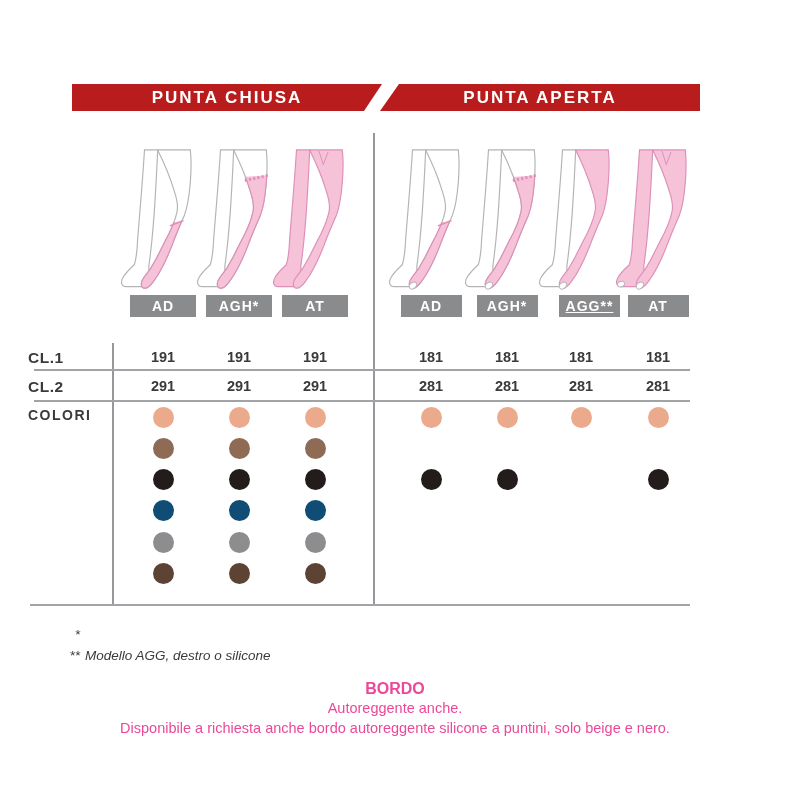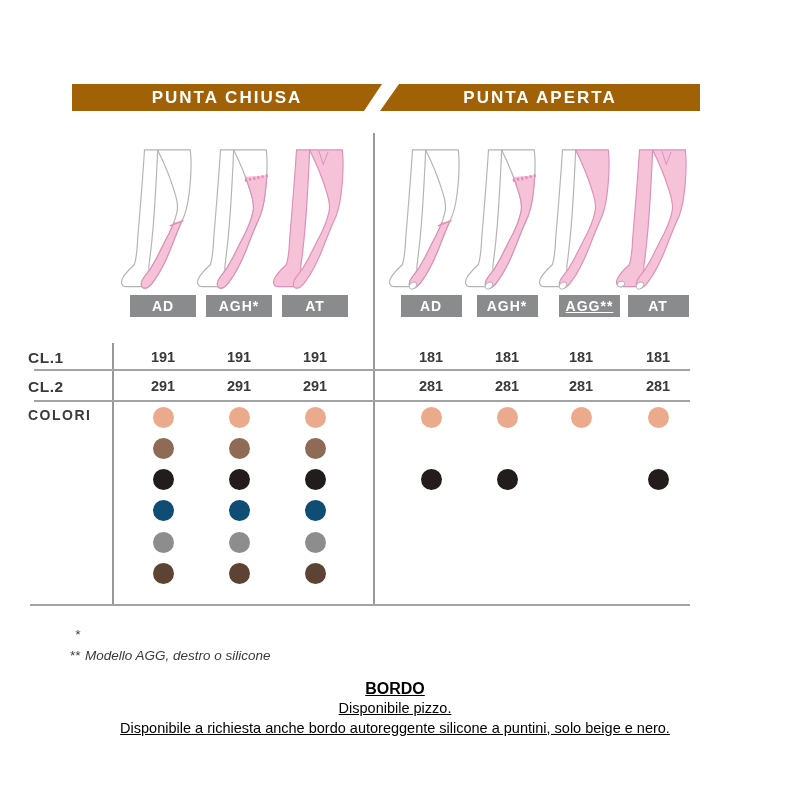--- a/index.html
+++ b/index.html
@@ -1,33 +1,33 @@
 <!DOCTYPE html>
 <html><head>
 <meta charset="utf-8">
 <style>
   html,body{margin:0;padding:0;background:#fff;}
   .canvas{position:relative;width:800px;height:800px;background:#ffffff;overflow:hidden;
           font-family:"Liberation Sans",sans-serif;color:#3a3a3c;}
   .abs{position:absolute;}
-  .banner{height:27px;background:#a16207;color:#ffffff;font-weight:bold;font-size:17px;
+  .banner{height:27px;background:#b91c1c;color:#ffffff;font-weight:bold;font-size:17px;
           letter-spacing:2px;line-height:27px;text-align:center;}
   .banner-l{left:72px;top:84px;width:310px;clip-path:polygon(0 0,100% 0,calc(100% - 18px) 100%,0 100%);}
   .banner-r{left:380px;top:84px;width:320px;clip-path:polygon(19px 0,100% 0,100% 100%,0 100%);}
   .badge{height:22px;background:#8a8b8d;color:#ffffff;font-weight:bold;font-size:14px;
          letter-spacing:1px;line-height:22px;text-align:center;}
   .code{width:60px;text-align:center;font-weight:bold;font-size:14.5px;color:#3a3a3c;}
   .rowlabel{width:78px;font-weight:bold;color:#3a3a3c;}
   .dot{border-radius:50%;}
   .hline{background:#a1a3a6;height:1.6px;}
   .vline{background:#96989b;width:1.6px;}
   .fn{font-style:italic;font-size:13.5px;line-height:21px;color:#3a3a3c;}
   .fn-row{display:flex;}
   .fn-marker{width:22px;text-align:right;padding-right:5px;font-style:italic;}
-  .bordo{width:790px;text-align:center;color:#000000;text-decoration:underline;}
+  .bordo{width:790px;text-align:center;color:#ec4899;}
   .bordo-title{font-weight:bold;font-size:16px;line-height:20px;}
   .bordo-line{font-size:14.5px;line-height:19.5px;}
 </style>
 </head>
 <body>
 
 <div class="canvas">
 
   <div class="abs banner banner-l">
     <span>PUNTA CHIUSA</span>
@@ -174,17 +174,17 @@
       <span class="fn-marker">*</span>
     </div>
     <div class="fn-row">
       <span class="fn-marker">**</span>
       <span>Modello AGG, destro o silicone</span>
     </div>
   </div>
 
   <div class="abs bordo" style="left:0px;top:679px;">
     <div class="bordo-title">BORDO</div>
-    <div class="bordo-line">Disponibile pizzo.</div>
+    <div class="bordo-line">Autoreggente anche.</div>
     <div class="bordo-line">Disponibile a richiesta anche bordo autoreggente silicone a puntini, solo beige e nero.</div>
   </div>
 
 </div>
 
 </body></html>

